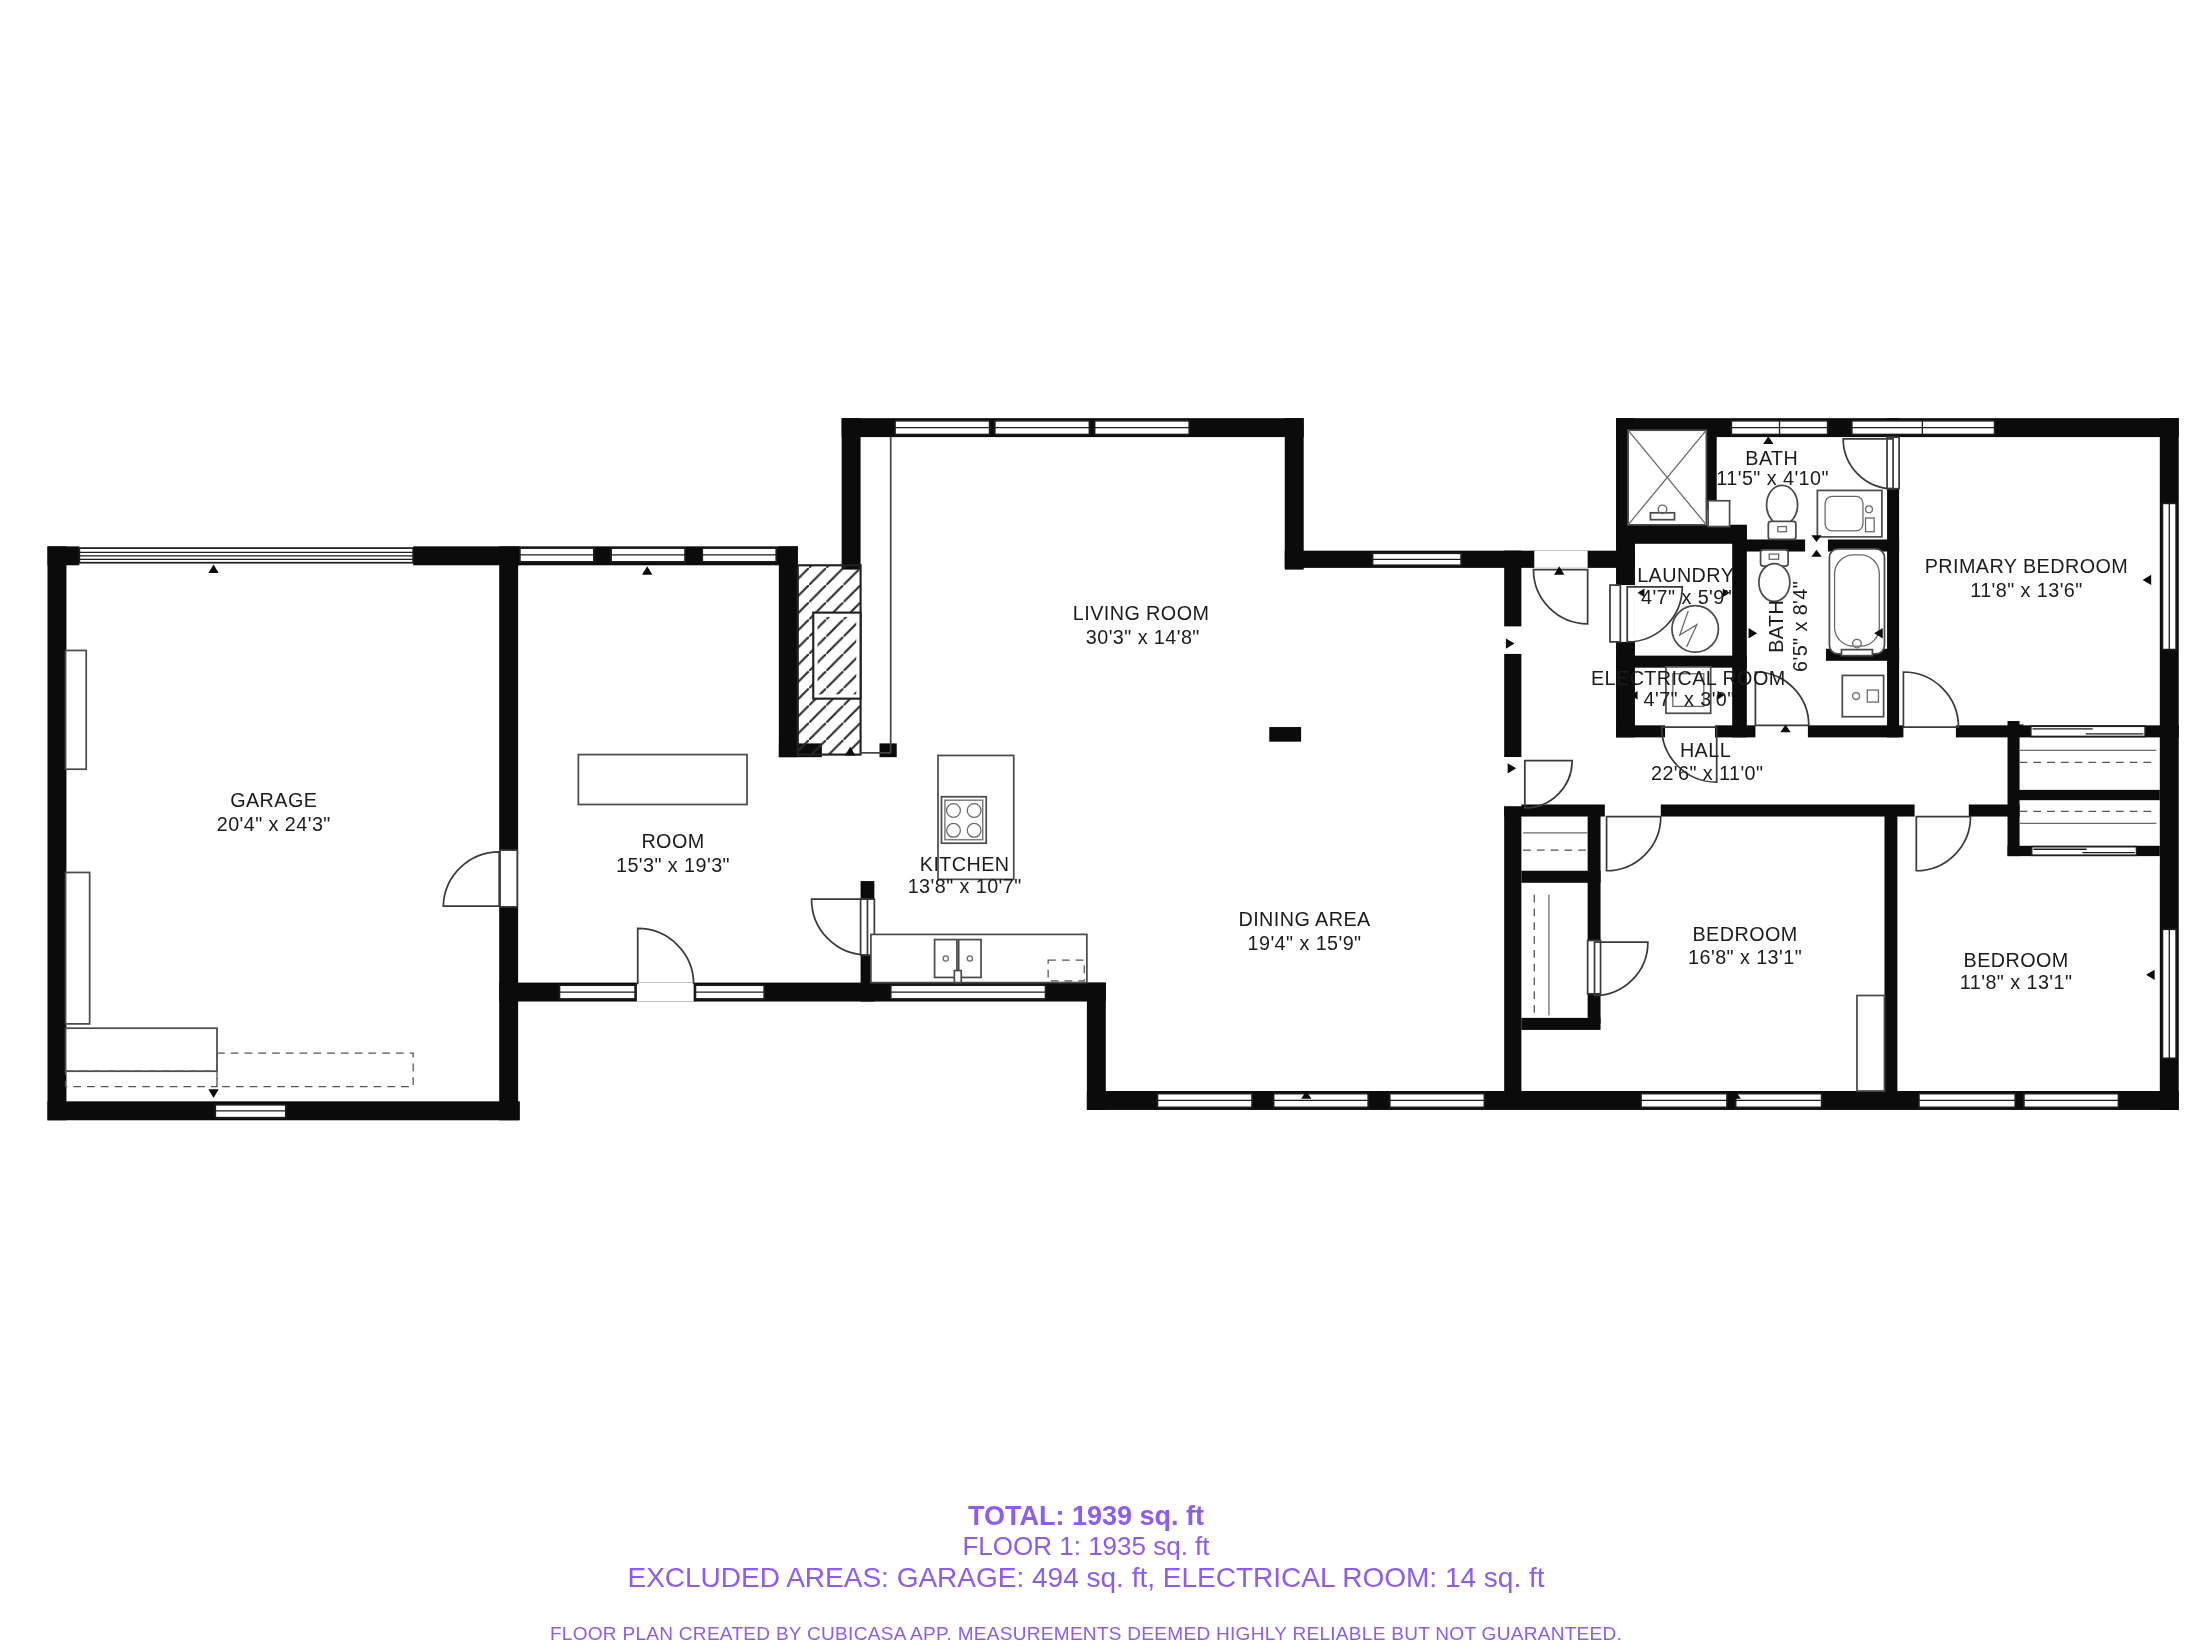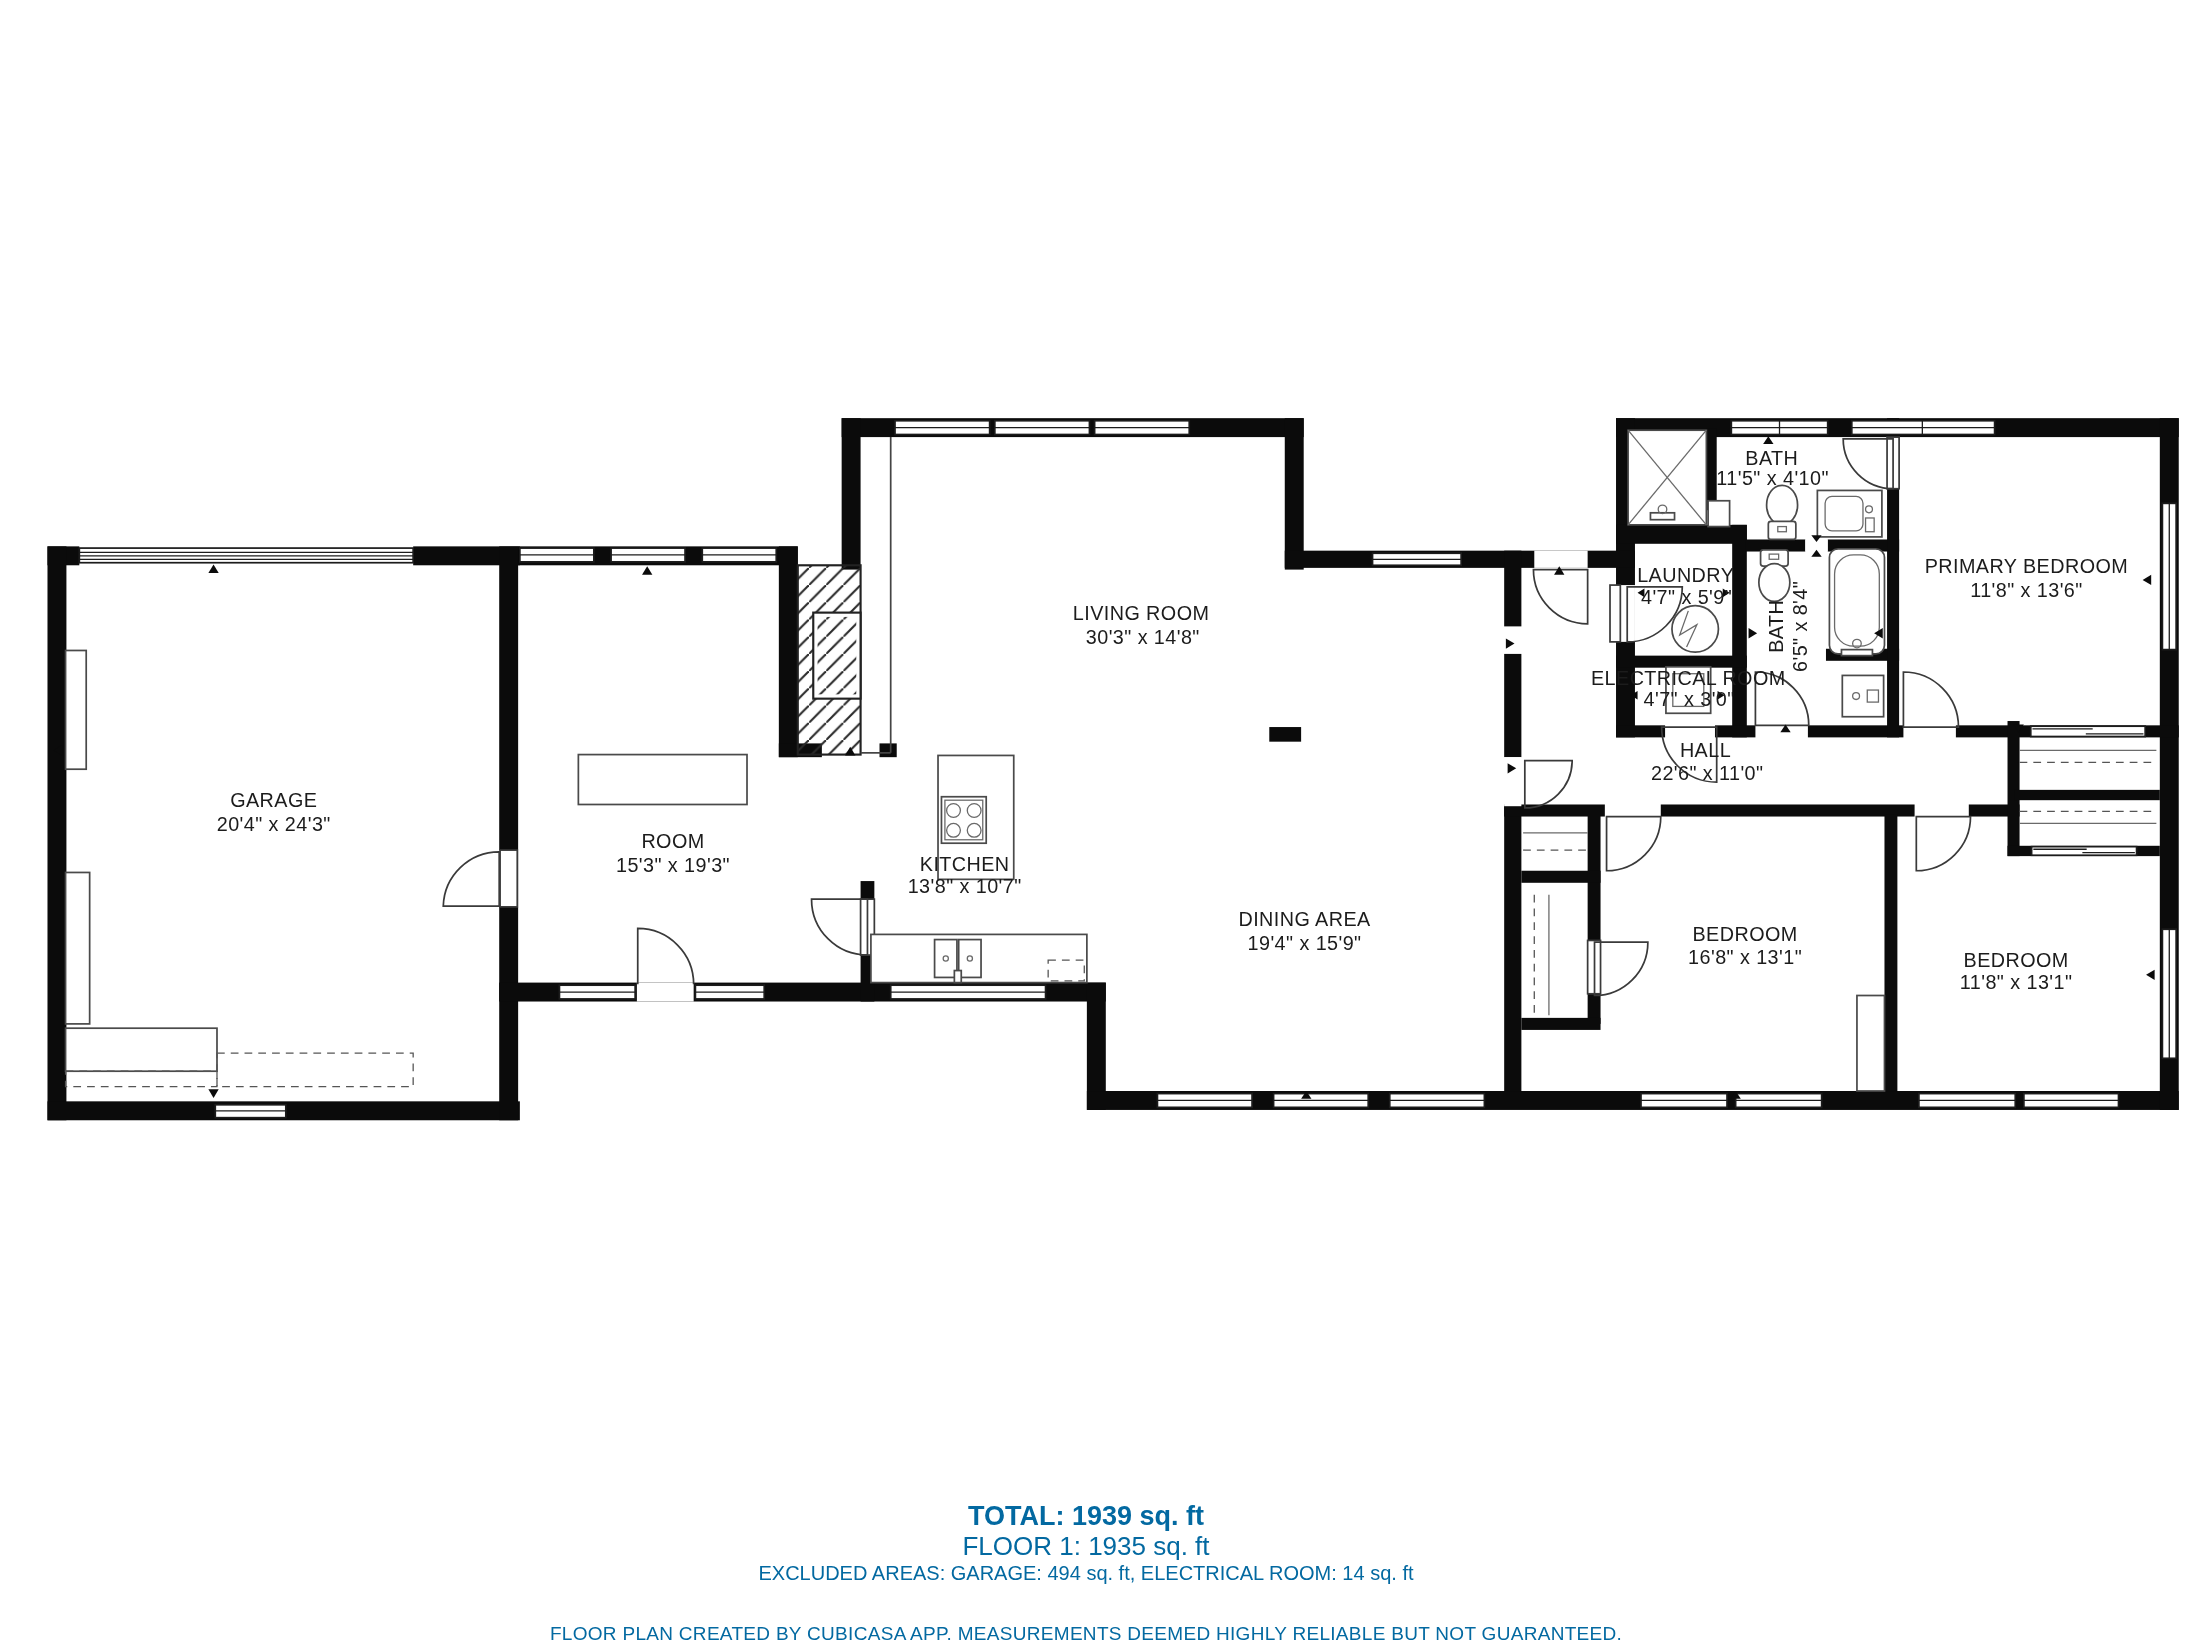--- a/index.html
+++ b/index.html
@@ -8,24 +8,24 @@
   .room-name,.room-dims{font-family:"Liberation Sans",sans-serif;font-size:23px;fill:#1c1c1c;letter-spacing:.5px;}
   .wall{fill:#0b0b0b;}
   .win{fill:#ffffff;stroke:#1c1c1c;stroke-width:2;}
   .winline{stroke:#1c1c1c;stroke-width:1.5;}
   .fixture{fill:#ffffff;stroke:#4a4a4a;stroke-width:2;}
   .fixture-light{fill:none;stroke:#6a6a6a;stroke-width:1.5;}
   .doorarc{fill:none;stroke:#3a3a3a;stroke-width:2;}
   .doorleaf{fill:#ffffff;stroke:#3a3a3a;stroke-width:2;}
   .dashedline{fill:none;stroke:#555;stroke-width:1.5;stroke-dasharray:9 7;}
   .arrowglyph{fill:#0b0b0b;}
-  .footer-line{position:absolute;left:0;width:2172px;text-align:center;color:#0369a1;}
+  .footer-line{position:absolute;left:0;width:2172px;text-align:center;color:#8b5cf6;}
   #footer-total{top:1501px;font-size:27px;font-weight:bold;}
   #footer-floor{top:1531px;font-size:26px;}
-  #footer-excluded{top:1562px;font-size:20px;}
+  #footer-excluded{top:1562px;font-size:28px;}
   #footer-disclaimer{top:1623px;font-size:19px;letter-spacing:0.3px;}
 </style>
 </head>
 <body>
 
 <svg id="plan-canvas" width="2203" height="1652" viewBox="0 0 2560 1920" xmlns="http://www.w3.org/2000/svg">
   <defs>
     <pattern id="hatch" patternUnits="userSpaceOnUse" width="20" height="20">
       <path d="M-2 22 L22 -2" stroke="#2a2a2a" stroke-width="2.5" fill="none"></path>
     </pattern>

